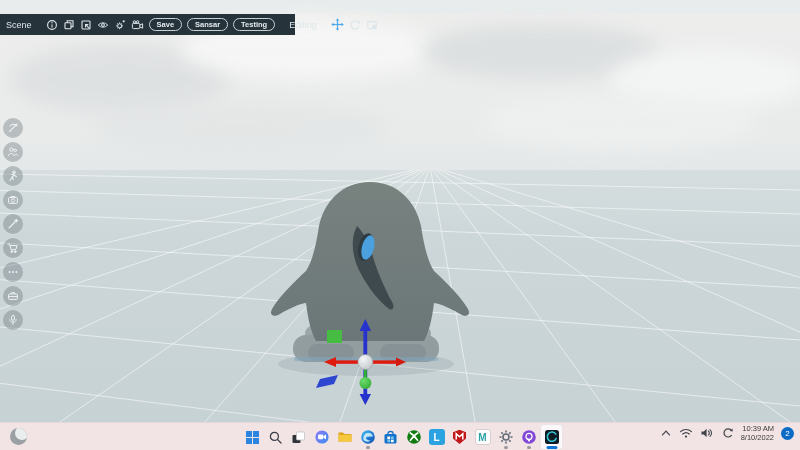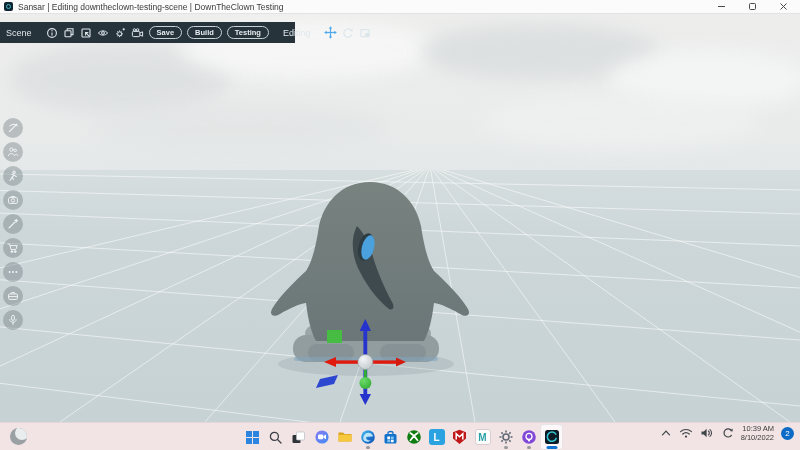--- a/index.html
+++ b/index.html
@@ -11,21 +11,21 @@
   .titlebar { position:absolute; top:0; left:0; width:800px; height:14px; background:#fbfbfb;
     display:flex; align-items:center; padding:0 4px; border-bottom:1px solid #e3e3e3; z-index:40; }
   .app-ico { width:9px; height:9px; background:#0e2430; border-radius:2px; margin-right:5px; position:relative; }
   .app-ico::after { content:""; position:absolute; inset:2px; border:1px solid #39b9c9; border-radius:50%; }
   .title-text { font-size:8.5px; color:#3b3b3b; white-space:nowrap; }
   .win-controls { margin-left:auto; display:flex; gap:22px; padding-right:8px; }
   .win-controls svg { display:block; }
 
   
   .toolbar { position:absolute; top:14px; left:0; height:21px; width:295px; background:#27333b;
-    display:flex; align-items:center; gap:5px; padding:0 6px; z-index:30;margin-top:8px; }
+    display:flex; align-items:center; gap:5px; padding:0 6px; z-index:30; }
   .tb-label { font-size:9px; color:#dfe7ea; }
   .tb-sep { width:1px; height:12px; background:rgba(255,255,255,0.28); margin:0 2px; }
   .tb-icon { width:14px; height:14px; display:flex; align-items:center; justify-content:center; cursor:pointer; }
   .pill { border:1px solid #c6d1d6; border-radius:8px; color:#e6edf0; font-size:7.5px;
     padding:1px 7px; line-height:9px; background:transparent; cursor:pointer; white-space:nowrap;font-weight:bold; }
 
   
   .viewport { position:absolute; top:14px; left:0; width:800px; height:408px;
     background:linear-gradient(#ededec 0%, #e9ebeb 30%, #e4e8e8 38%); }
   .cloud { position:absolute; border-radius:50%; filter:blur(9px); }
@@ -237,41 +237,20 @@
     </div>
     <div class="side-tool" style="top:296px">
       <svg width="12" height="12" viewBox="0 0 12 12" fill="none" stroke="#eef2f3" stroke-width="1" stroke-linecap="round">
         <rect x="4.6" y="1.4" width="2.8" height="5" rx="1.4"></rect>
           <path d="M2.8,5.6 C2.8,9.2 9.2,9.2 9.2,5.6"></path>
           <path d="M6,8.4 V10.4"></path>
       </svg>
     </div>
   </div>
 
-  <div class="titlebar">
-    <div class="app-ico"></div>
-    <span class="title-text">Sansar | Editing downtheclown-testing-scene | DownTheClown Testing</span>
-    <div class="win-controls">
-      <span>
-        <svg width="9" height="9" viewBox="0 0 9 9">
-            <line x1="1" y1="4.5" x2="8" y2="4.5" stroke="#4a4a4a" stroke-width="1"></line>
-          </svg>
-        </span>
-      <span>
-        <svg width="9" height="9" viewBox="0 0 9 9">
-            <rect x="1.5" y="1.5" width="6" height="6" rx="1" fill="none" stroke="#4a4a4a" stroke-width="1"></rect>
-          </svg>
-        </span>
-      <span>
-        <svg width="9" height="9" viewBox="0 0 9 9">
-            <path d="M1.5,1.5 L7.5,7.5 M7.5,1.5 L1.5,7.5" stroke="#4a4a4a" stroke-width="1"></path>
-          </svg>
-        </span>
-    </div>
-  </div>
 
   <div class="toolbar">
     <span class="tb-label">Scene</span>
     <div class="tb-sep"></div>
 
     <span class="tb-icon">
       <svg width="12" height="12" viewBox="0 0 12 12" fill="none" stroke="#dde6ea" stroke-width="1.1">
         <circle cx="6" cy="6" r="4.4"></circle>
           <line x1="6" y1="5.4" x2="6" y2="8.4"></line>
           <circle cx="6" cy="3.8" r="0.7" fill="#dde6ea" stroke="none"></circle>
@@ -306,21 +285,21 @@
     <span class="tb-icon">
       <svg width="13" height="12" viewBox="0 0 13 12" fill="none" stroke="#dde6ea" stroke-width="1">
         <rect x="1.4" y="4.4" width="7.4" height="5.2" rx="1"></rect>
           <circle cx="3.4" cy="2.9" r="1.2"></circle>
           <circle cx="6.6" cy="2.9" r="1.2"></circle>
           <path d="M8.8,6 L11.6,4.8 V9.2 L8.8,8"></path>
       </svg>
       </span>
 
     <button class="pill">Save</button>
-    <button class="pill">Build</button>
+    <button class="pill">Sansar</button>
     <button class="pill">Testing</button>
 
     <div class="tb-sep"></div>
     <span class="tb-label">Editing</span>
     <div class="tb-sep"></div>
 
     <span class="tb-icon">
       <svg width="13" height="13" viewBox="0 0 13 13">
         <g stroke="#4fa8ec" stroke-width="1.2">
             <line x1="6.5" y1="2" x2="6.5" y2="11"></line>

